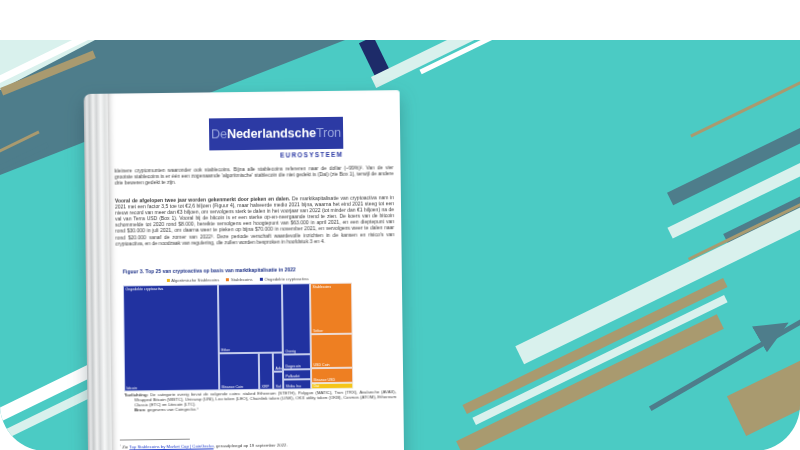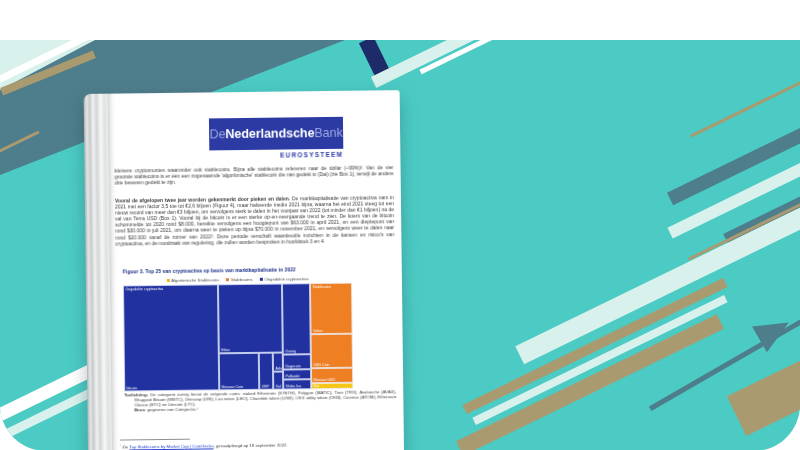--- a/index.html
+++ b/index.html
@@ -101,21 +101,21 @@
 
   <div class="book">
     <div class="pages-left"></div>
     <div class="pages-bottom"></div>
 
     <div class="cover">
 
       <div class="logo-box">
         <span class="lg-light">De</span>
           <span class="lg-main">Nederlandsche</span>
-          <span class="lg-light">Bank</span>
+          <span class="lg-light">Tron</span>
       </div>
       <div class="eurosysteem">EUROSYSTEEM</div>
 
       <p class="body-text p1">kleinere cryptomunten waaronder ook stablecoins. Bijna alle stablecoins refereren naar de dollar (~99%)². Van de vier grootste stablecoins is er één een zogenaamde 'algoritmische' stablecoin die niet gedekt is (Dai) (zie Box 1), terwijl de andere drie beweren gedekt te zijn.</p>
       <p class="body-text p2"><b>Vooral de afgelopen twee jaar worden gekenmerkt door pieken en dalen.</b><span> De marktkapitalisatie van cryptoactiva nam in 2021 met een factor 3,5 toe tot €2,6 biljoen (Figuur 4), maar halveerde medio 2021 bijna, waarna het eind 2021 steeg tot een nieuw record van meer dan €3 biljoen, om vervolgens sterk te dalen in het voorjaar van 2022 (tot minder dan €1 biljoen) na de val van Terra USD (Box 1). Vooral bij de bitcoin is er een sterke op-en-neergaande trend te zien. De koers van de bitcoin schommelde tot 2020 rond $8.000, bereikte vervolgens een hoogtepunt van $63.000 in april 2021, en een dieptepunt van rond $30.000 in juli 2021, om daarna weer te pieken op bijna $70.000 in november 2021, en vervolgens weer te dalen naar rond $20.000 vanaf de zomer van 2022³. Deze periode verschaft waardevolle inzichten in de kansen en risico's van cryptoactiva, en de noodzaak van regulering, die zullen worden besproken in hoofdstuk 3 en 4.</span></p>
 
       <div class="fig-title">Figuur 3. Top 25 van cryptoactiva op basis van marktkapitalisatie in 2022</div>
 
       <div class="legend">
         <span class="leg-item">

